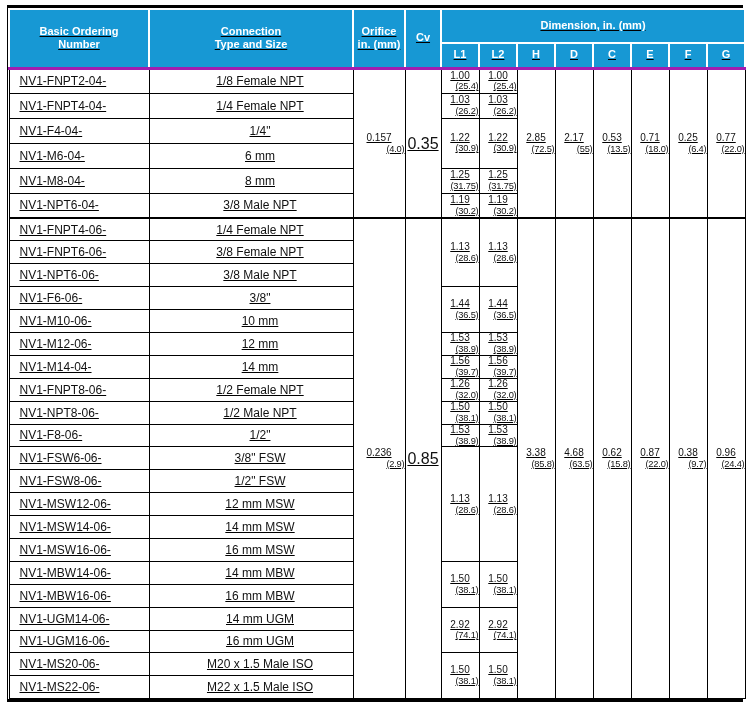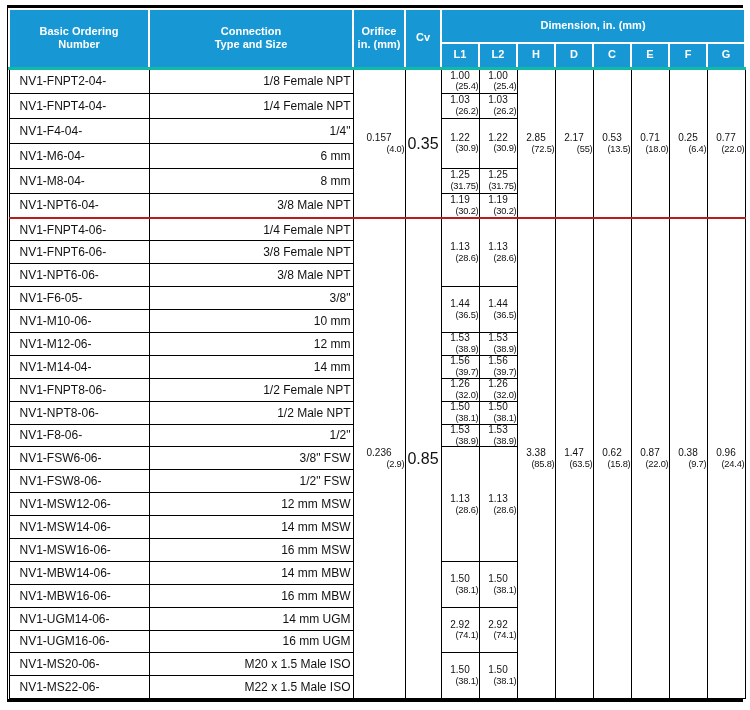--- a/index.html
+++ b/index.html
@@ -14,20 +14,21 @@
   .table-wrap {
     width: 736px;
     border: 1px solid #000;
     border-top: 3px solid #000;
     border-bottom: 3px solid #000;
   }
   table {
     border-collapse: collapse;
     table-layout: fixed;
     width: 100%;
+    text-decoration: underline;
   }
   thead th {
     background: #1798d4;
     color: #ffffff;
     font-weight: bold;
     font-size: 11px;
     line-height: 1.25;
     border: 2px solid #ffffff;
     white-space: pre-line;
     text-align: center;
@@ -36,26 +37,26 @@
   }
   thead tr.h1 { height: 34px; }
   thead tr.h2 { height: 25px; }
   tbody td {
     border: 1px solid #000;
     vertical-align: middle;
     color: #111111;
     background: #ffffff;
     overflow: hidden;
   }
-  tbody tr.group-start td { border-top: 2px solid #b91c1c; }
-  tbody tr:first-child td { border-top: 3px solid #14b8a6; }
+  tbody tr.group-start td { border-top: 2px solid #000000; }
+  tbody tr:first-child td { border-top: 3px solid #a21caf; }
   tr.g0 td { height: 25px; }
   tr.g1 td { height: 22.9px; }
   .cell-code { font-size: 12px; text-align: left; padding: 0 2px 0 10px; white-space: nowrap; }
-  .cell-conn { font-size: 12px; text-align: right; padding: 0 2px 0 20px; white-space: nowrap; }
+  .cell-conn { font-size: 12px; text-align: center; padding: 0 2px 0 20px; white-space: nowrap; }
   .cell-num  { text-align: center; padding: 0; line-height: 1.08; }
   .cell-num .v  { font-size: 10px; }
   .cell-num .mm { font-size: 9.3px; letter-spacing: -0.2px; text-align: right; }
   .cell-num.cv  { font-size: 16px; }
 </style>
 </head>
 <body>
 
 <div class="table-wrap">
   <table>
@@ -196,21 +197,21 @@
           </td>
           <td class="cell-num" rowspan="3">
             <div class="v">1.13</div>
             <div class="mm">(28.6)</div>
           </td>
           <td class="cell-num" rowspan="21">
             <div class="v">3.38</div>
             <div class="mm">(85.8)</div>
           </td>
           <td class="cell-num" rowspan="21">
-            <div class="v">1.47</div>
+            <div class="v">4.68</div>
             <div class="mm">(63.5)</div>
           </td>
           <td class="cell-num" rowspan="21">
             <div class="v">0.62</div>
             <div class="mm">(15.8)</div>
           </td>
           <td class="cell-num" rowspan="21">
             <div class="v">0.87</div>
             <div class="mm">(22.0)</div>
           </td>
@@ -225,21 +226,21 @@
         </tr>
         <tr class="g1">
           <td class="cell-code">NV1-FNPT6-06-</td>
           <td class="cell-conn">3/8 Female NPT</td>
         </tr>
         <tr class="g1">
           <td class="cell-code">NV1-NPT6-06-</td>
           <td class="cell-conn">3/8 Male NPT</td>
         </tr>
         <tr class="g1">
-          <td class="cell-code">NV1-F6-05-</td>
+          <td class="cell-code">NV1-F6-06-</td>
           <td class="cell-conn">3/8"</td>
           <td class="cell-num" rowspan="2">
             <div class="v">1.44</div>
             <div class="mm">(36.5)</div>
           </td>
           <td class="cell-num" rowspan="2">
             <div class="v">1.44</div>
             <div class="mm">(36.5)</div>
           </td>
         </tr>

